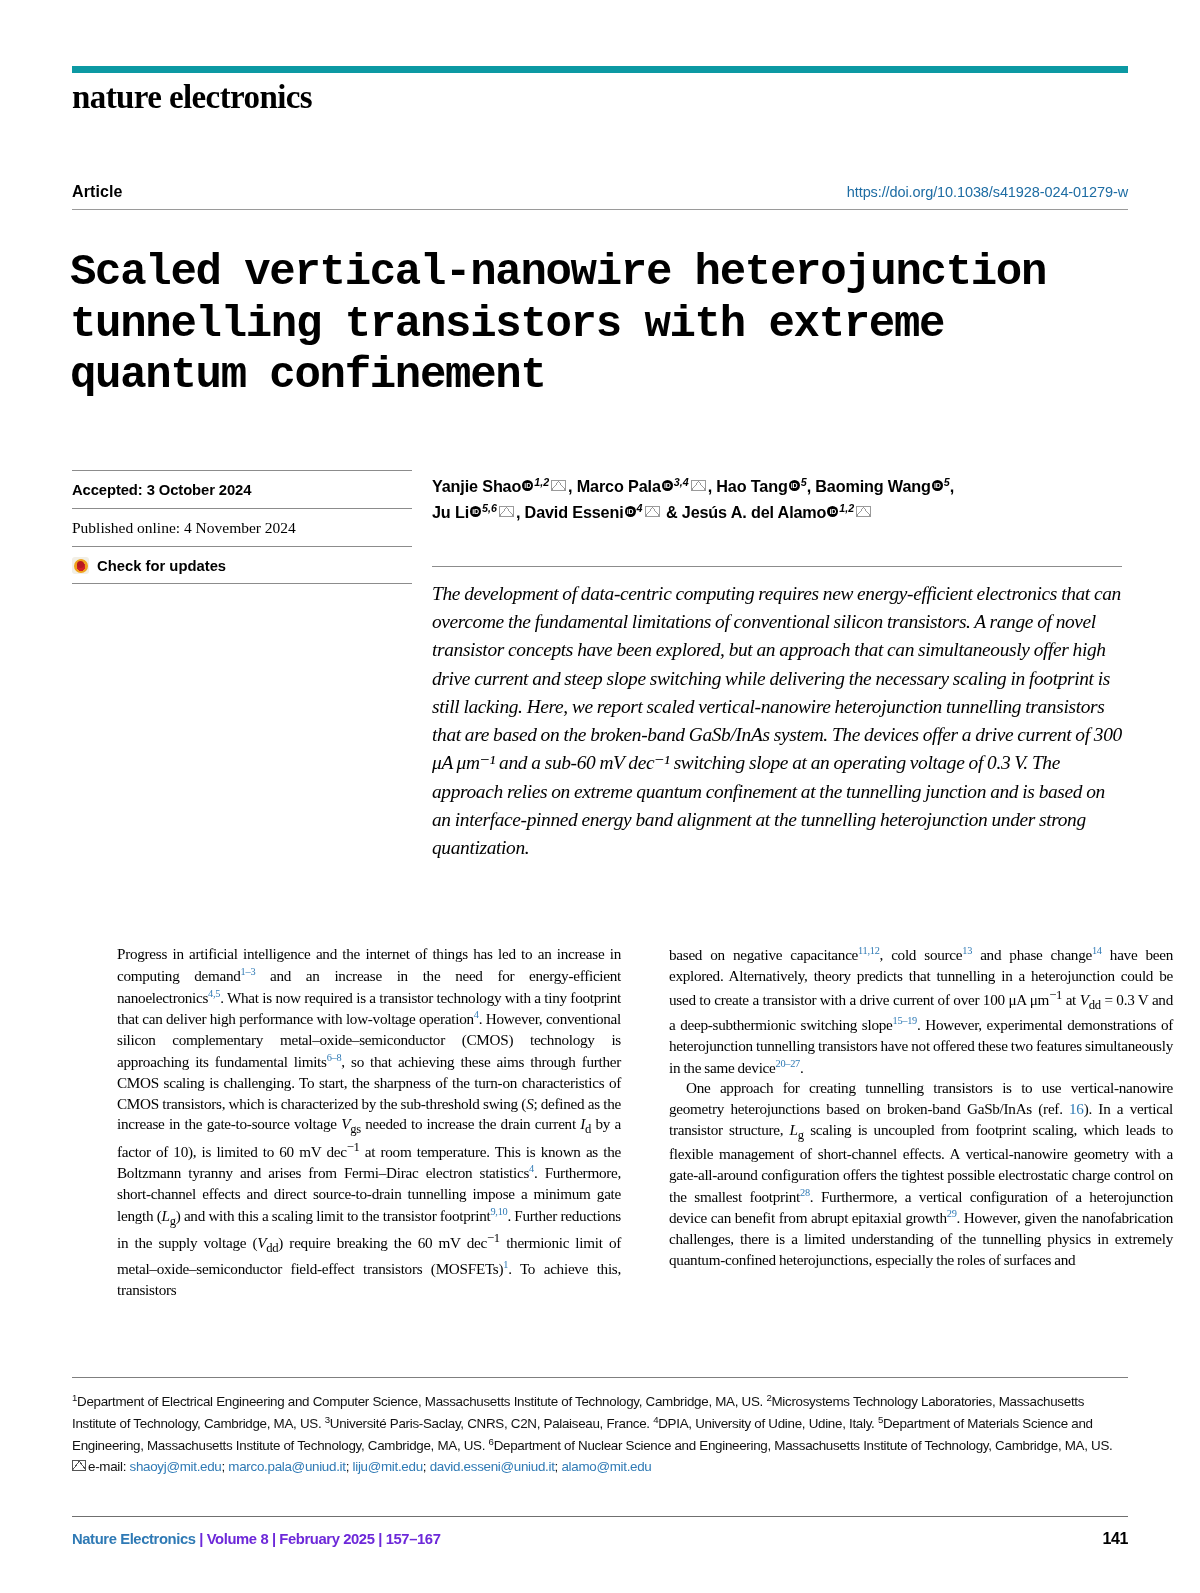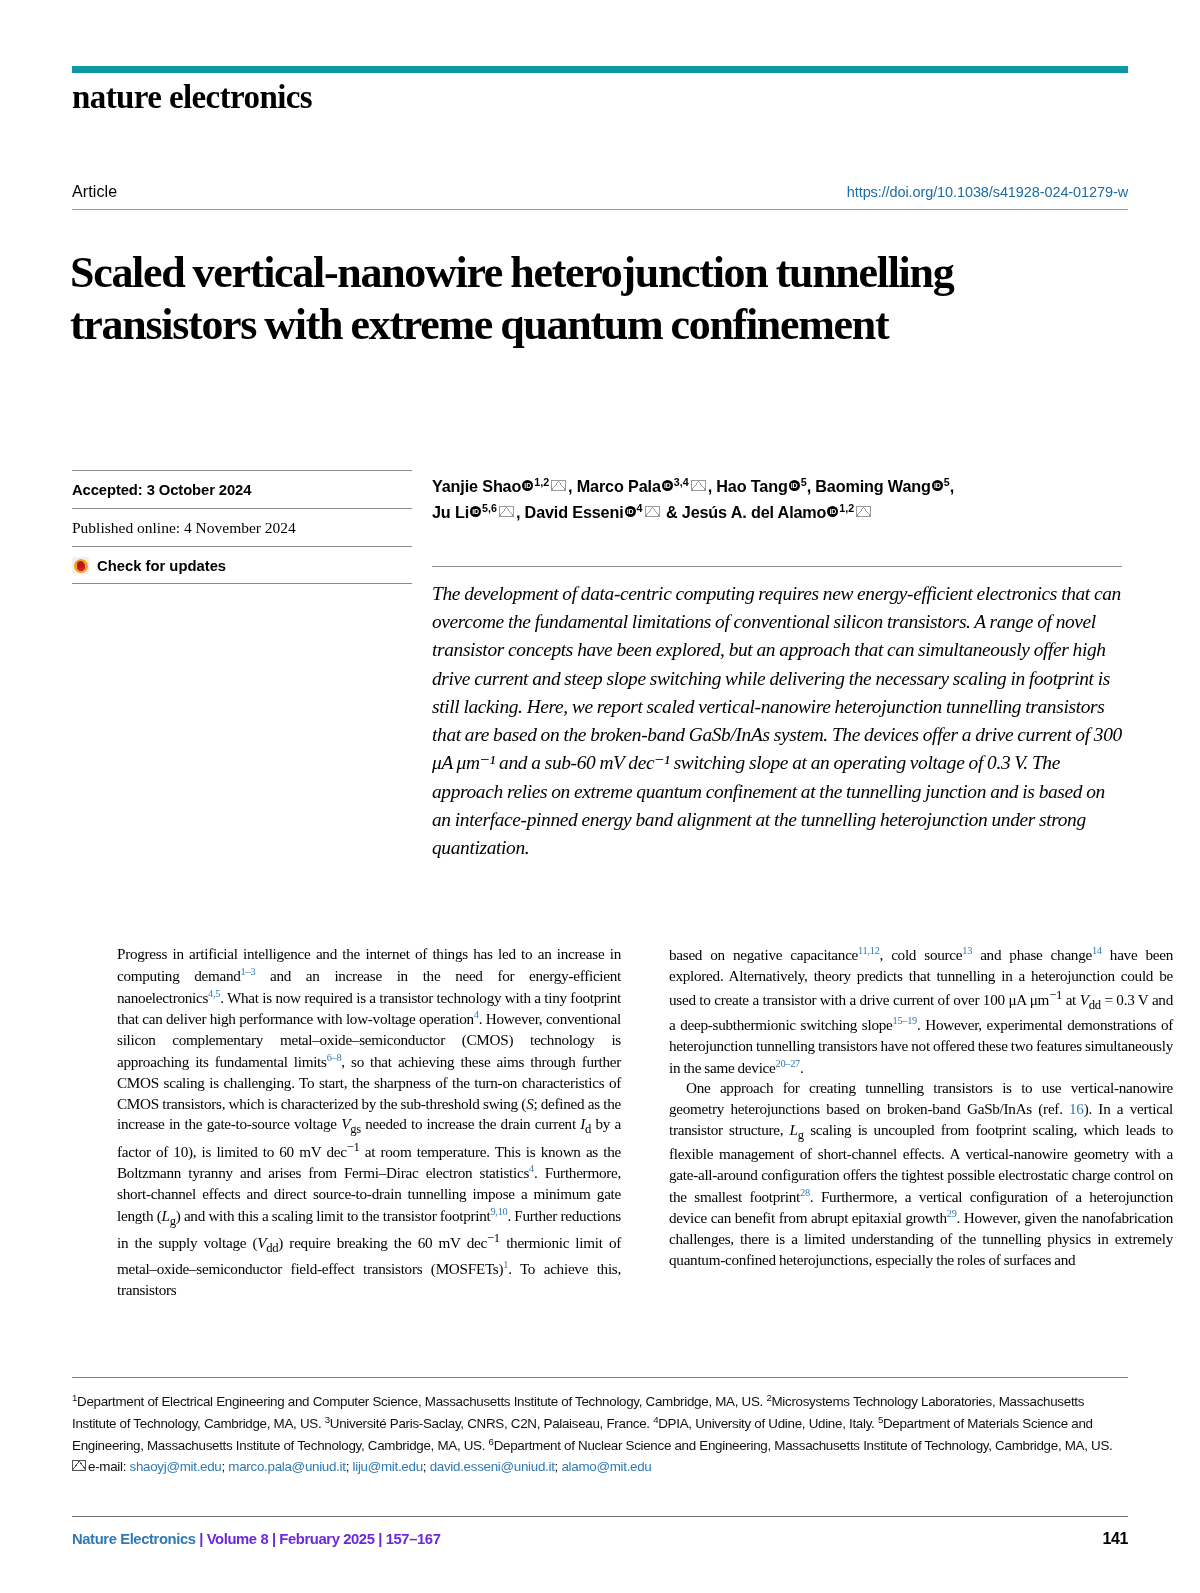--- a/index.html
+++ b/index.html
@@ -52,40 +52,40 @@
     top: 183px;
     width: 1056px;
     display: flex;
     justify-content: space-between;
     align-items: baseline;
     border-bottom: 1.3px solid #9a9a9a;
     padding-bottom: 8px;
   }
   .art-label {
     font-family: "Liberation Sans", sans-serif;
-    font-weight: normal;
+    font-weight: bold;
     font-size: 16px;
     letter-spacing: 0.1px;
   }
   .doi {
     font-family: "Liberation Sans", sans-serif;
     font-size: 14.5px;
     color: #1d6ca3;
     text-decoration: none;
     letter-spacing: -0.1px;
     margin-left: 29px;
   }
 
   
   .title {
     position: absolute;
     left: 70px;
     top: 218px;
     width: 1010px;
-    font-family: Liberation Serif, serif;
+    font-family: Liberation Mono, monospace;
     font-weight: bold;
     font-size: 44px;
     line-height: 1.17;
     letter-spacing: -1.3px;
     word-spacing: -1.5px;
     color: #000;
   }
 
   
   .rail {
@@ -178,20 +178,21 @@
     color: #fff;
     font-size: 7px;
     font-weight: bold;
     font-family: "Liberation Sans", sans-serif;
   }
   sup.aff {
     font-size: 0.66em;
     font-weight: bold;
     vertical-align: super;
     letter-spacing: 0;
+    font-style: italic;
   }
   .env {
     display: inline-block;
     width: 13px; height: 9px;
     border: 1.1px solid #9a9a9a;
     position: relative;
     vertical-align: 1px;
     margin: 0 2px 0 2px;
   }
   .env::after {

